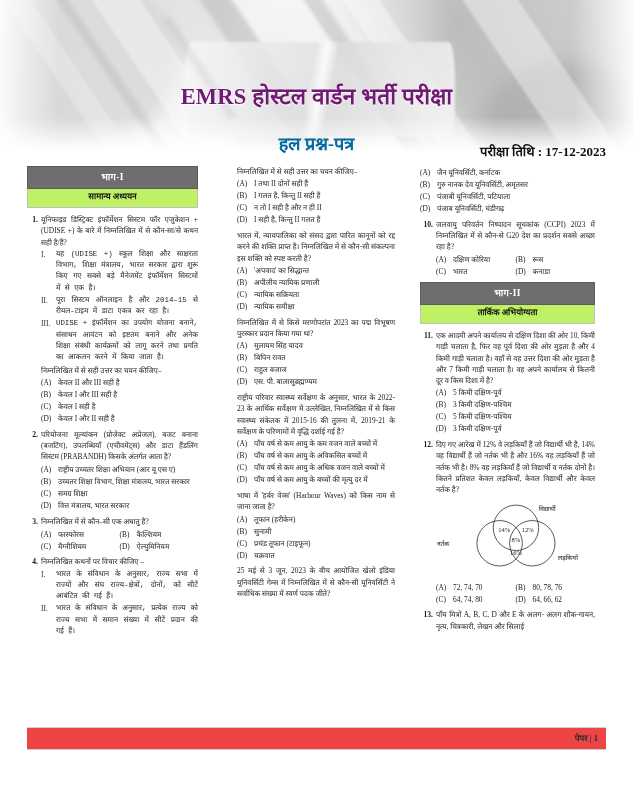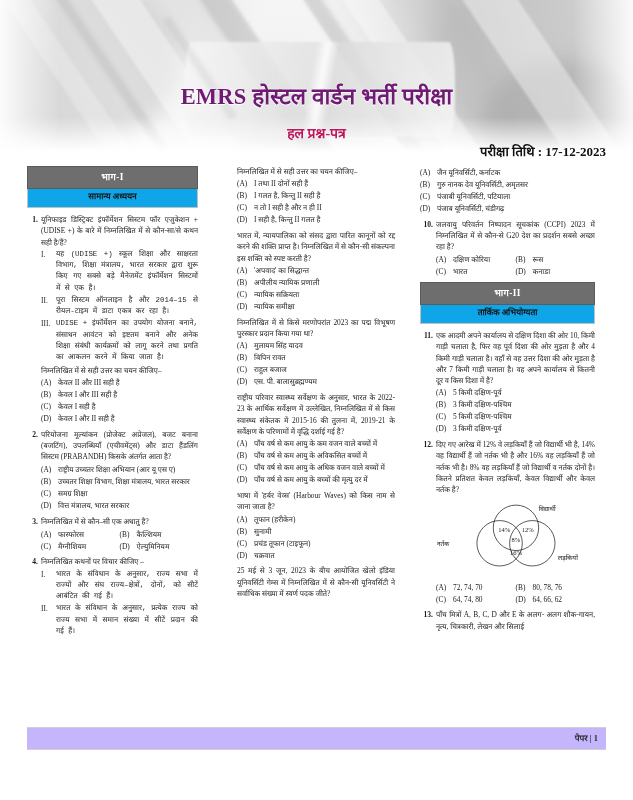--- a/index.html
+++ b/index.html
@@ -49,22 +49,22 @@
   }
 
   
   .title-wrap{position:absolute;left:0;top:84px;width:633px;text-align:center;z-index:6;}
   .title-main{
     font-size:22.5px;font-weight:bold;letter-spacing:.2px;color:#701a75;
     text-shadow:0 0 2px rgba(255,255,255,.85), 0 1px 0 rgba(255,255,255,.9);
     line-height:1.18;
   }
   .title-sub{
-    margin-top:12px;
-    font-size:14px;font-weight:bold;color:#be185d;
+    margin-top:20px;
+    font-size:18px;font-weight:bold;color:#0369a1;
     text-shadow:0 0 2px rgba(255,255,255,.85);
   }
   .exam-date{
     position:absolute;right:27px;top:142px;z-index:7;
     font-size:13px;font-weight:bold;color:#111;
     text-shadow:0 0 2px rgba(255,255,255,.9);
   }
 
   
   .cols{
@@ -85,21 +85,21 @@
 
   
   .part-bar{
     background:#6e6e6e;color:#fff;
     text-align:center;font-weight:bold;
     font-size:9.4px;letter-spacing:.4px;
     padding:3px 0 3.5px;
     border:1px solid #5b5b5b;
   }
   .part-sub{
-    background:#0ea5e9;color:#141414;
+    background:#bef264;color:#141414;
     text-align:center;font-weight:bold;
     font-size:8.4px;
     padding:2.5px 0 3px;
     border:1px solid #c0c0c0;border-top:none;
     margin-bottom:6px;
   }
 
   
   .q{
     display:flex;
@@ -135,21 +135,21 @@
 
   
   .venn{
     margin:4px 0 3px;
     width:100%;
   }
 
   
   .footer{
     position:absolute;left:27px;top:727px;width:579px;height:21px;
-    background:#c4b5fd;
+    background:#ef4444;
     border-top:1px solid #d0d0d0;
     border-bottom:1px solid #d0d0d0;
   }
   .footer-label{
     position:absolute;right:8px;top:4px;
     font-size:8.4px;font-weight:bold;color:#2a2a2a;
   }
 </style>
 </head>
 <body>

